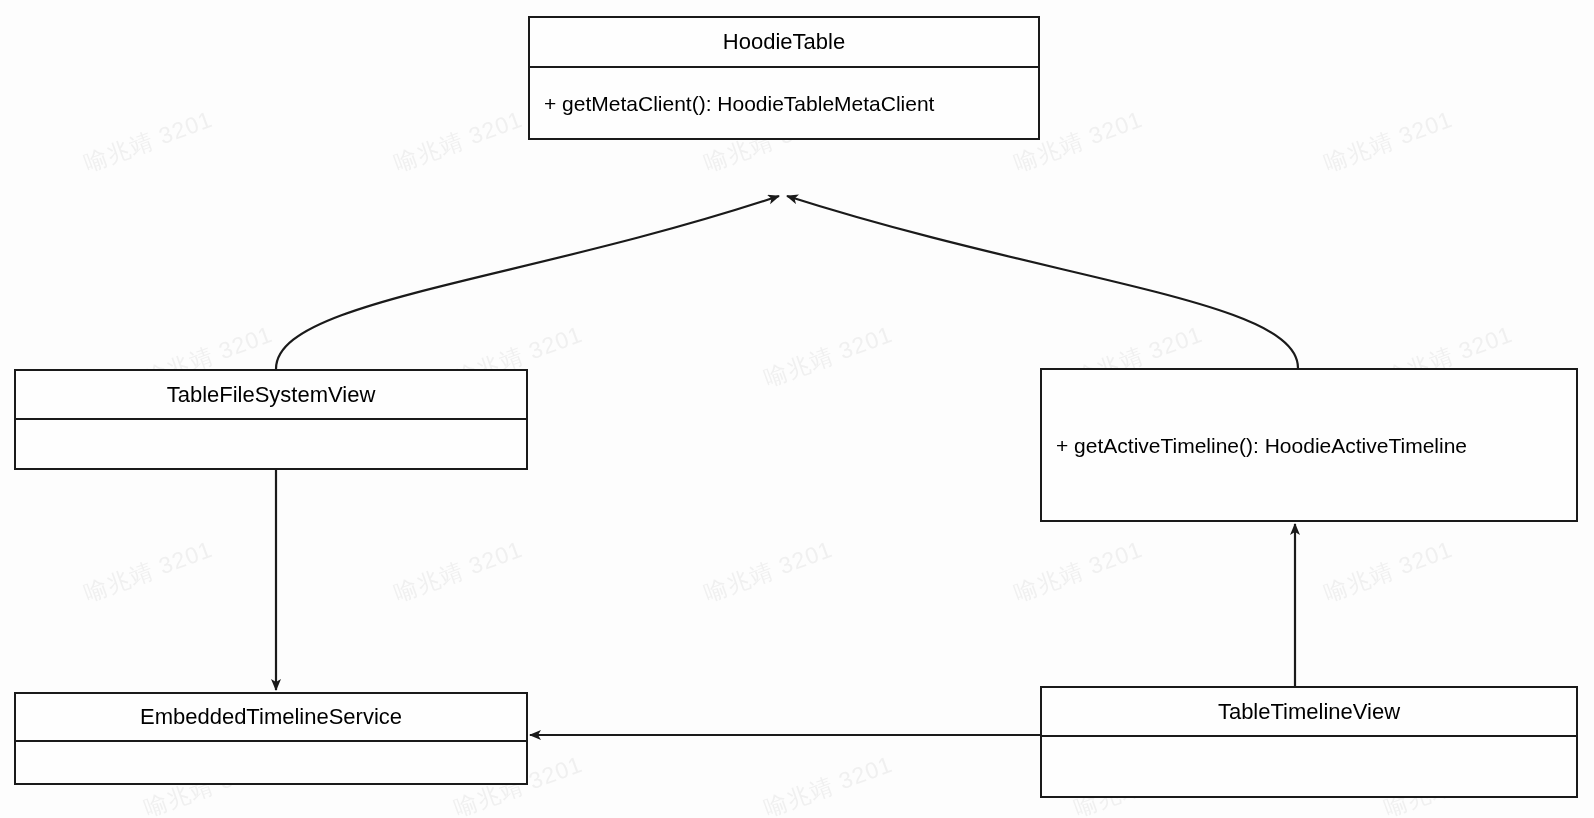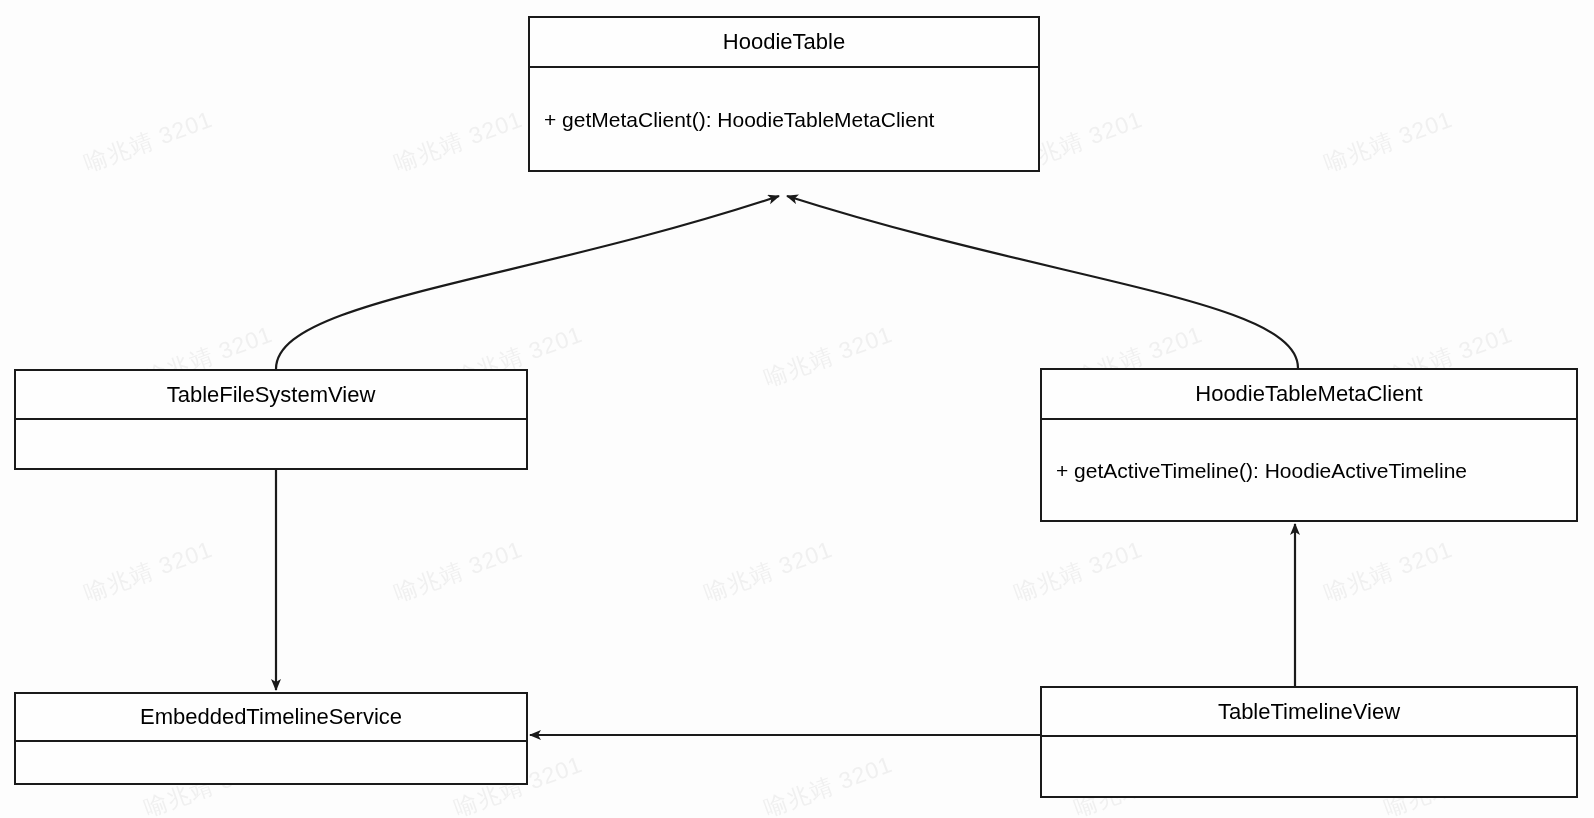--- a/index.html
+++ b/index.html
@@ -90,21 +90,21 @@
     padding: 0 0 0 14px;
     white-space: nowrap;
     display: flex;
     align-items: center;
   }
   .uml-members.empty {
     display: block;
   }
 
   
-  #class-hoodietable            { left: 528px;  top: 16px;  width: 512px; height: 156px; }
+  #class-hoodietable            { left: 528px;  top: 16px;  width: 512px; height: 124px; }
   #class-hoodietable .uml-class-name { height: 50px; }
   #class-hoodietable .uml-member     { height: 51px; }
 
   #class-tablefilesystemview    { left: 14px;   top: 369px; width: 514px; height: 101px; }
   #class-tablefilesystemview .uml-class-name { height: 49px; text-align: right; }
 
   #class-hoodietablemetaclient  { left: 1040px; top: 368px; width: 538px; height: 154px; }
   #class-hoodietablemetaclient .uml-class-name { height: 50px; }
   #class-hoodietablemetaclient .uml-member     { height: 50px; }
 
@@ -171,21 +171,20 @@
       <div class="uml-member">+ getMetaClient(): HoodieTableMetaClient</div>
     </div>
   </div>
 
   <div class="uml-class" id="class-tablefilesystemview">
     <div class="uml-class-name">TableFileSystemView</div>
     <div class="uml-members empty"></div>
   </div>
 
   <div class="uml-class" id="class-hoodietablemetaclient">
-    <div class="uml-class-name">HoodieTableMetaClient</div>
     <div class="uml-members">
       <div class="uml-member">+ getActiveTimeline(): HoodieActiveTimeline</div>
     </div>
   </div>
 
   <div class="uml-class" id="class-tabletimelineview">
     <div class="uml-class-name">TableTimelineView</div>
     <div class="uml-members empty"></div>
   </div>
 

